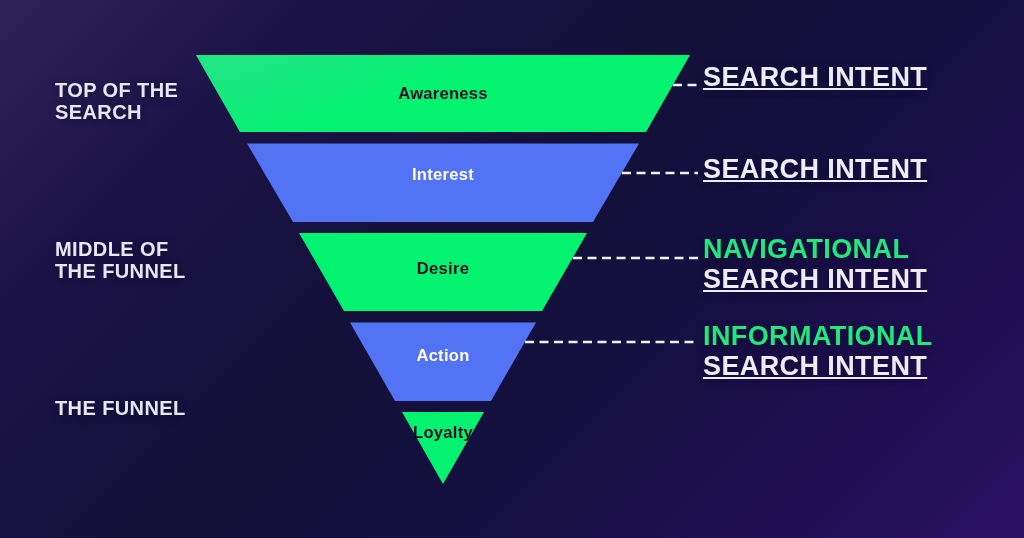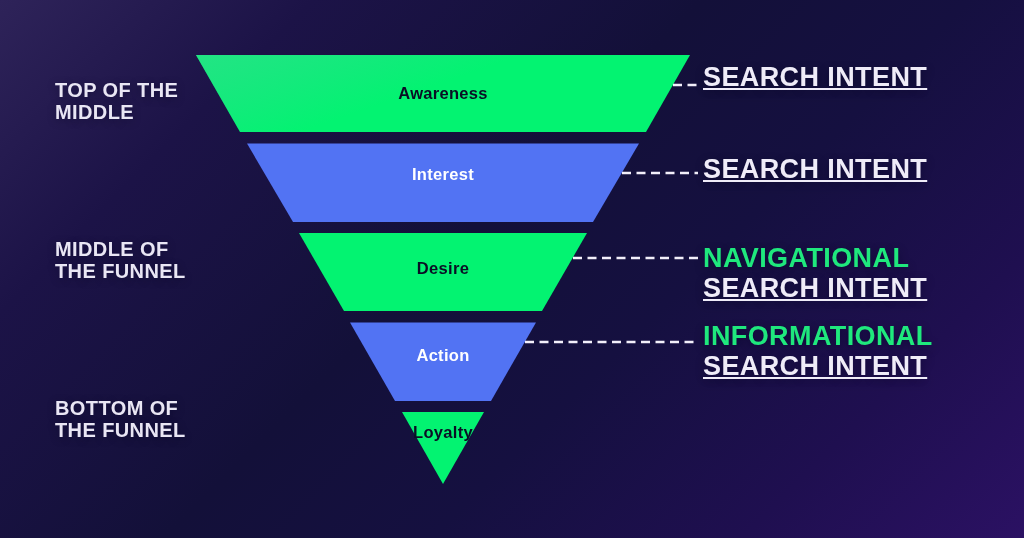--- a/index.html
+++ b/index.html
@@ -57,38 +57,37 @@
 
     <text class="stage-label" x="443" y="93" dy="0.35em" text-anchor="middle" fill="#0A0E25">Awareness</text>
     <text class="stage-label" x="443" y="174" dy="0.35em" text-anchor="middle" fill="#FFFFFF">Interest</text>
     <text class="stage-label" x="443" y="268" dy="0.35em" text-anchor="middle" fill="#0A0E25">Desire</text>
     <text class="stage-label" x="443" y="355" dy="0.35em" text-anchor="middle" fill="#FFFFFF">Action</text>
     <text class="stage-label" x="443" y="432" dy="0.35em" text-anchor="middle" fill="#0A0E25">Loyalty</text>
   </svg>
 
   <div class="side-label" style="top:79px">
     <div>TOP OF THE</div>
-    <div>MIDDLE</div>
+    <div>SEARCH</div>
   </div>
   <div class="side-label" style="top:238px">
     <div>MIDDLE OF</div>
     <div>THE FUNNEL</div>
   </div>
   <div class="side-label" style="top:397px">
-    <div>BOTTOM OF</div>
     <div>THE FUNNEL</div>
   </div>
 
   <div class="intent" style="top:62px">
     <div class="intent-sub">SEARCH INTENT</div>
   </div>
   <div class="intent" style="top:154px">
     <div class="intent-sub">SEARCH INTENT</div>
   </div>
-  <div class="intent" style="top:243px">
+  <div class="intent" style="top:234px">
     <div class="intent-title">NAVIGATIONAL</div>
     <div class="intent-sub">SEARCH INTENT</div>
   </div>
   <div class="intent" style="top:321px">
     <div class="intent-title">INFORMATIONAL</div>
     <div class="intent-sub">SEARCH INTENT</div>
   </div>
 
 </div>
 

